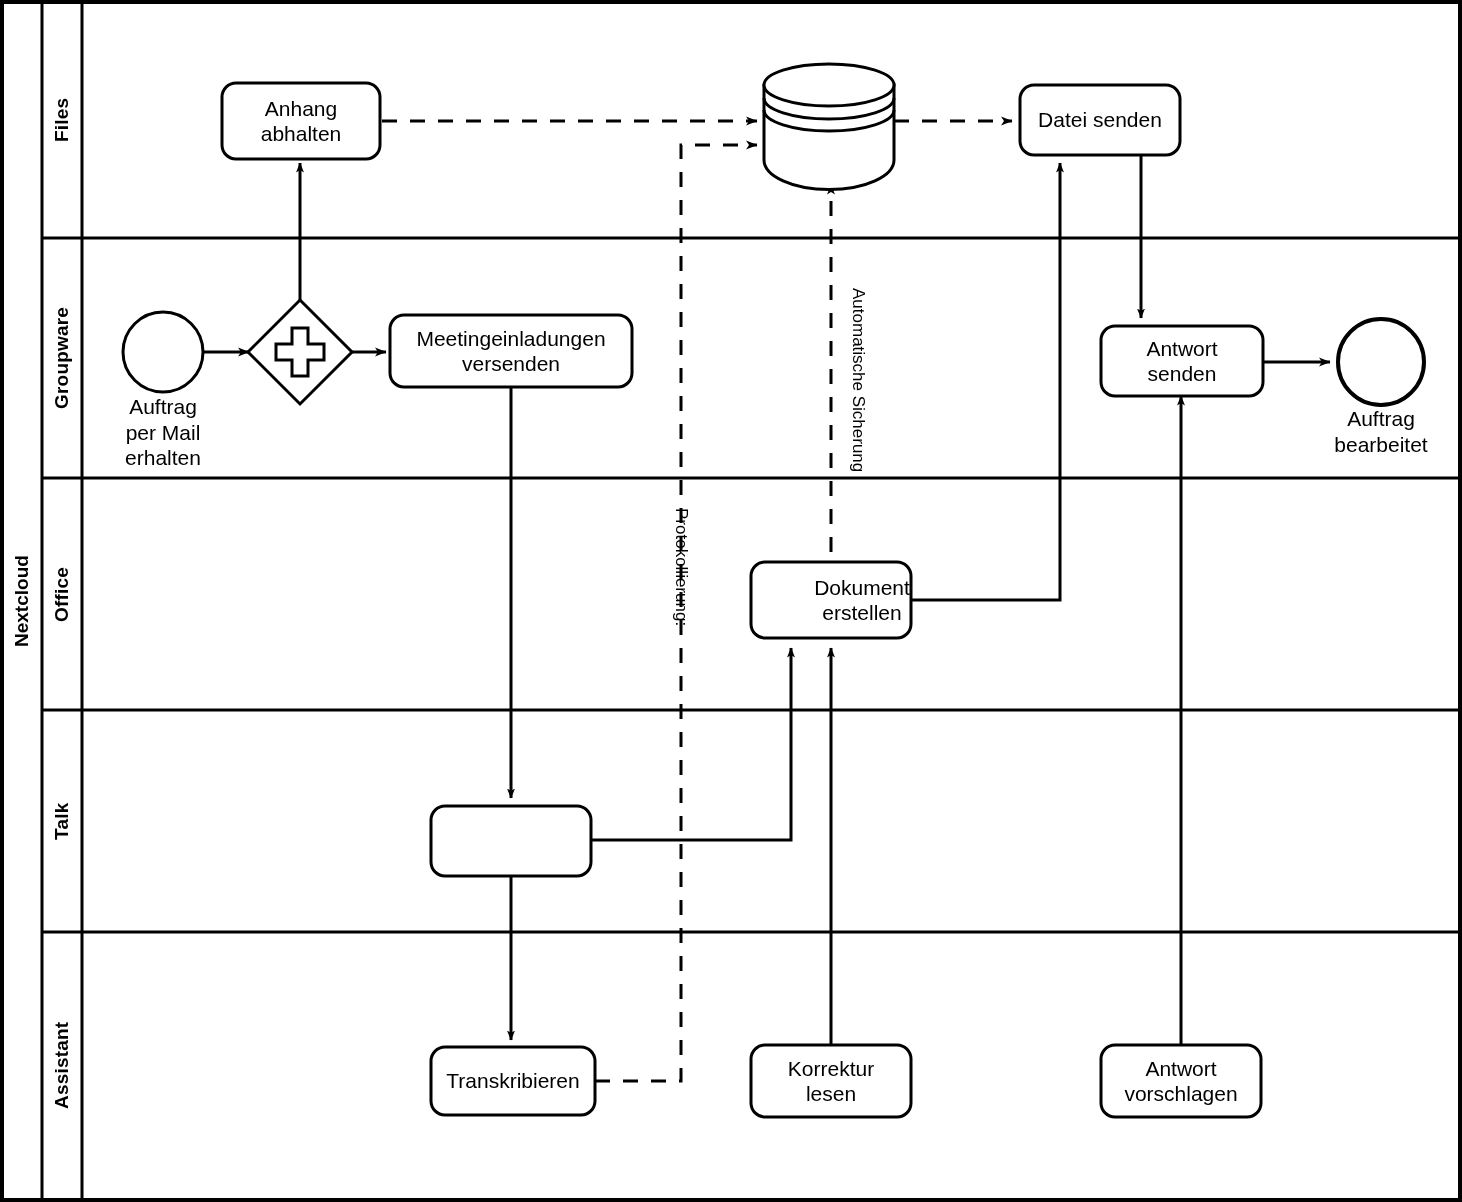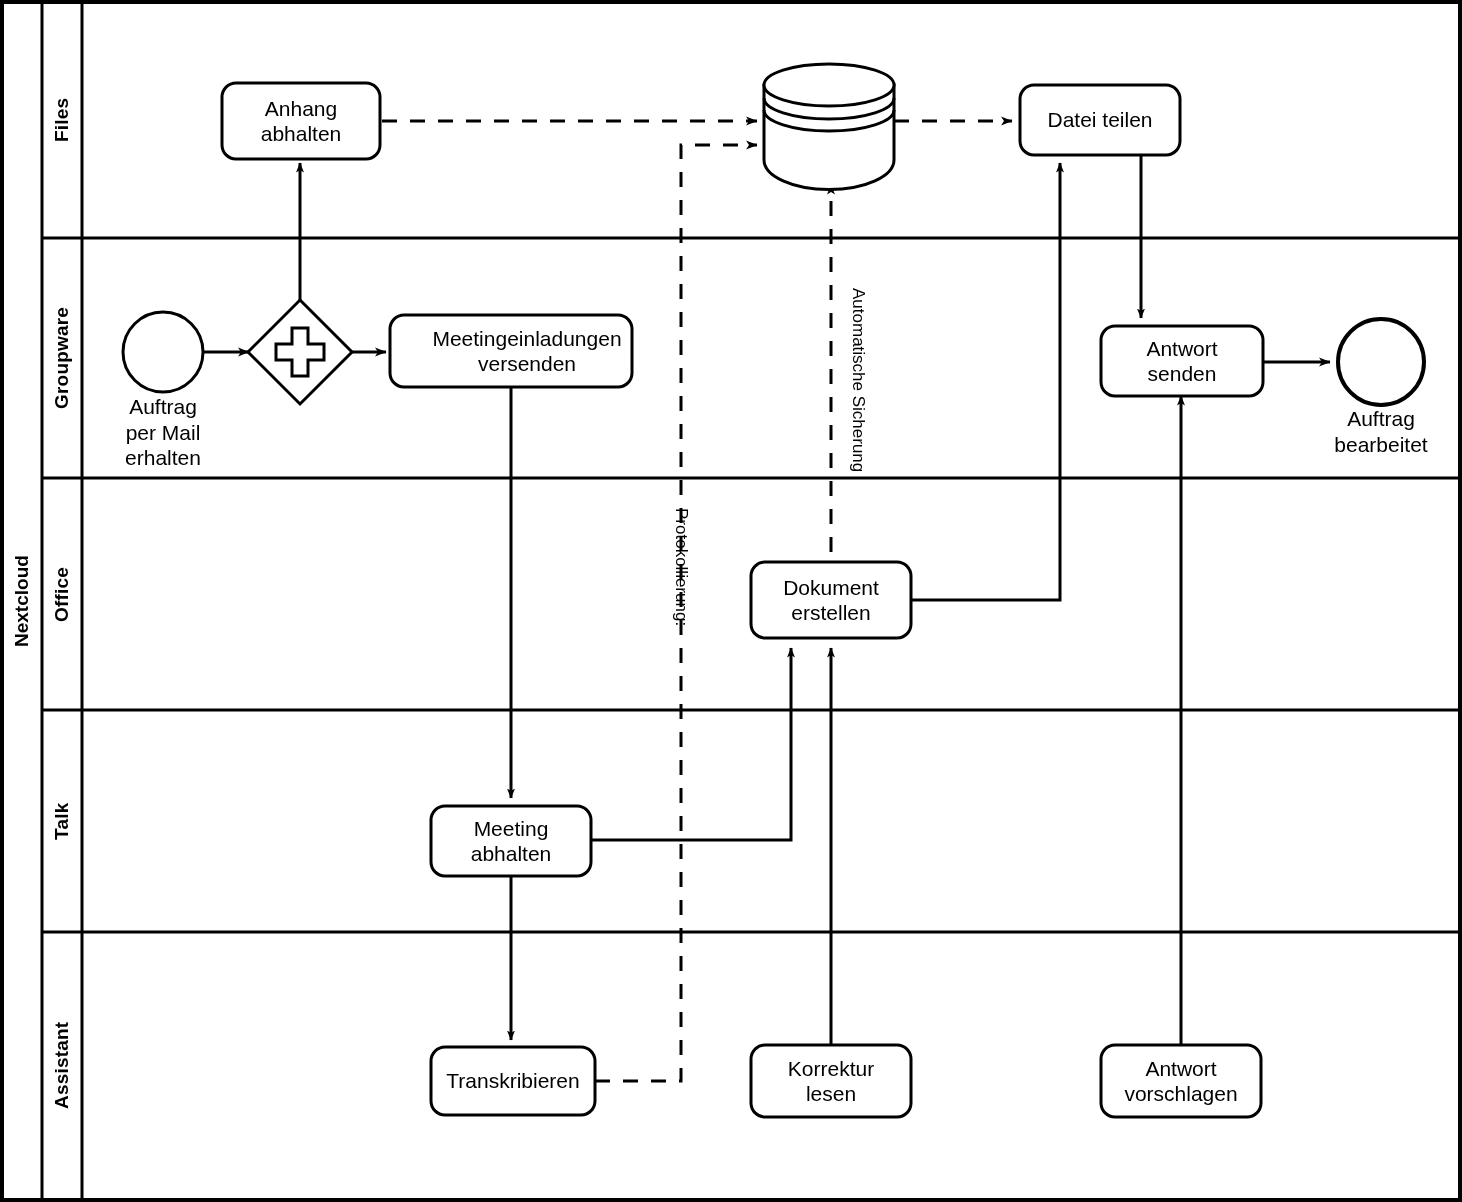--- a/index.html
+++ b/index.html
@@ -138,29 +138,27 @@
   <div class="pool-label" style="left:2px;top:2px;width:40px;height:1198px;">Nextcloud</div>
 
   <div class="lane-label" style="left:42px;top:2px;width:40px;height:236px;">Files</div>
   <div class="lane-label" style="left:42px;top:238px;width:40px;height:240px;">Groupware</div>
   <div class="lane-label" style="left:42px;top:478px;width:40px;height:232px;">Office</div>
   <div class="lane-label" style="left:42px;top:710px;width:40px;height:222px;">Talk</div>
   <div class="lane-label" style="left:42px;top:932px;width:40px;height:266px;">Assistant</div>
 
   <div class="node-text" style="left:222px;top:83px;width:158px;height:76px;">Anhang
 abhalten</div>
-  <div class="node-text" style="left:1020px;top:85px;width:160px;height:70px;">Datei teilen</div>
-  <div class="node-text" style="left:390px;top:315px;width:242px;height:72px;margin-left:16px;">Meetingeinladungen
+  <div class="node-text" style="left:1020px;top:85px;width:160px;height:70px;">Datei senden</div>
+  <div class="node-text" style="left:390px;top:315px;width:242px;height:72px;">Meetingeinladungen
 versenden</div>
   <div class="node-text" style="left:1101px;top:326px;width:162px;height:70px;">Antwort
 senden</div>
-  <div class="node-text" style="left:751px;top:562px;width:160px;height:76px;">Dokument
+  <div class="node-text" style="left:751px;top:562px;width:160px;height:76px;padding-left:31px;">Dokument
 erstellen</div>
-  <div class="node-text" style="left:431px;top:806px;width:160px;height:70px;">Meeting
-abhalten</div>
   <div class="node-text" style="left:431px;top:1047px;width:164px;height:68px;">Transkribieren</div>
   <div class="node-text" style="left:751px;top:1045px;width:160px;height:72px;border-radius:20px;">Korrektur
 lesen</div>
   <div class="node-text" style="left:1101px;top:1045px;width:160px;height:72px;">Antwort
 vorschlagen</div>
 
   <div class="event-label" style="left:83px;top:394px;width:160px;height:90px;">Auftrag
 per Mail
 erhalten</div>
   <div class="event-label" style="left:1301px;top:406px;width:160px;height:68px;">Auftrag

